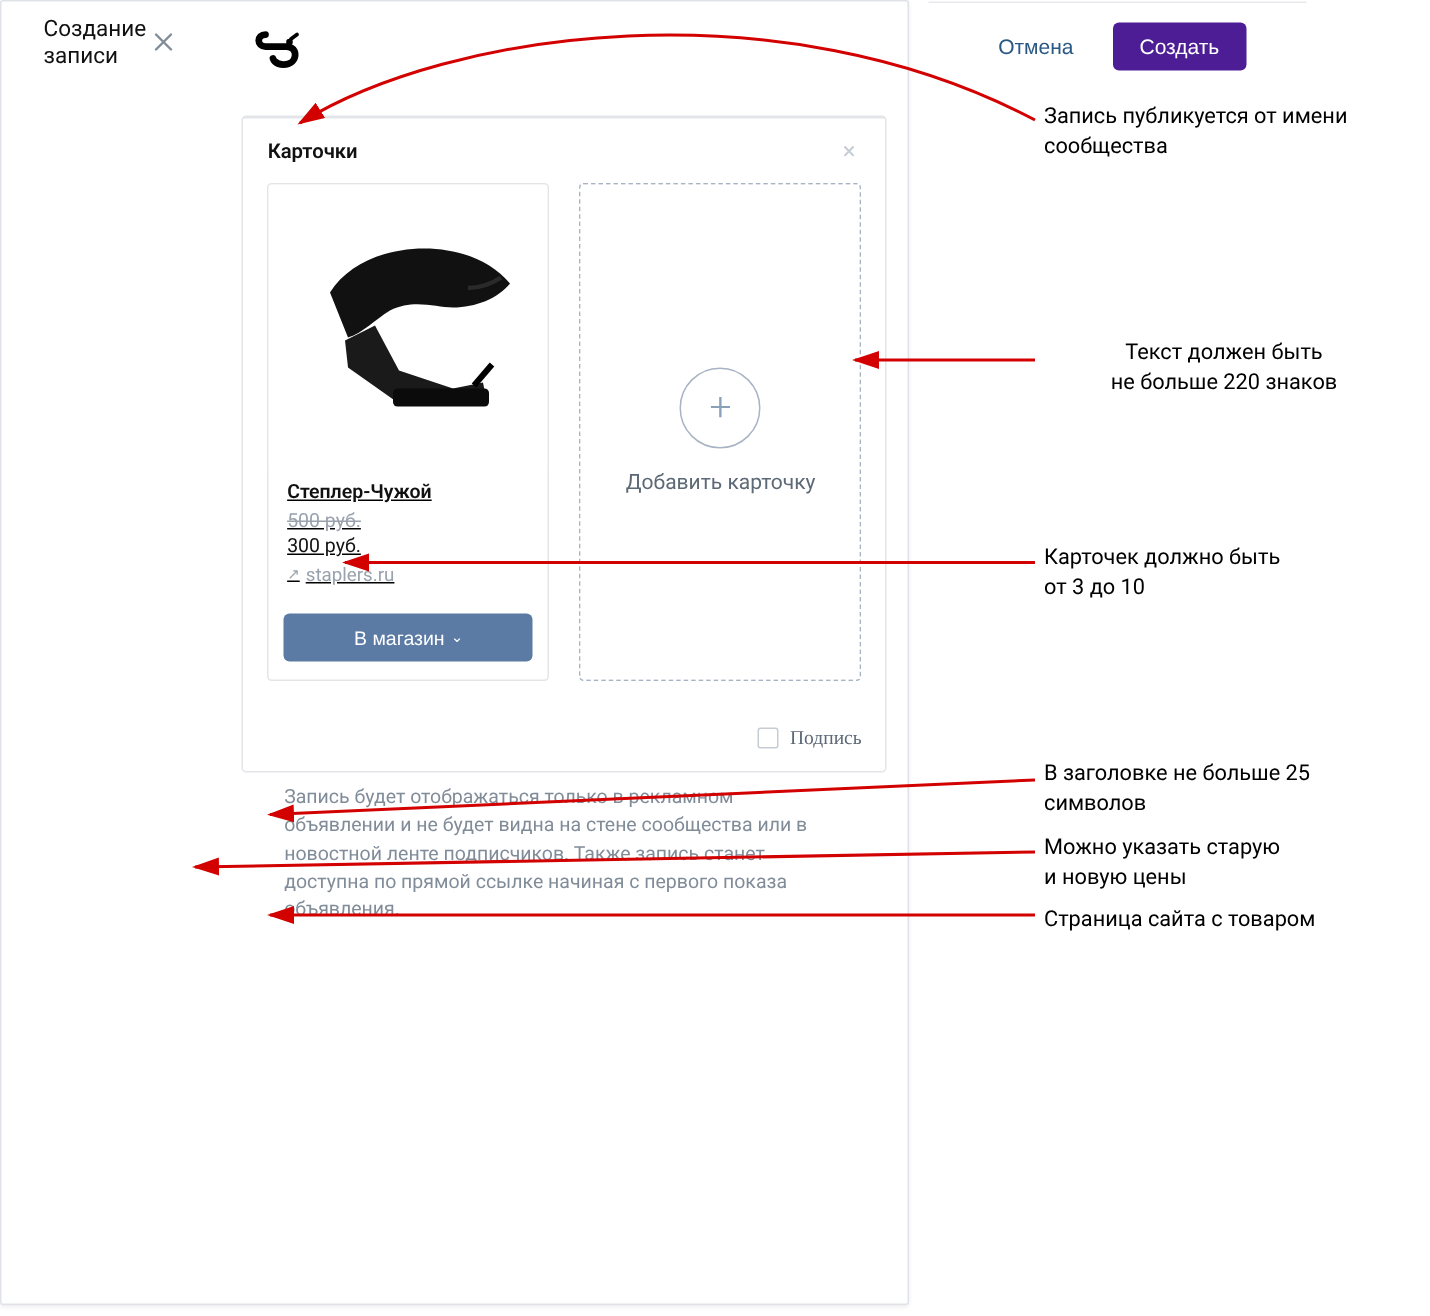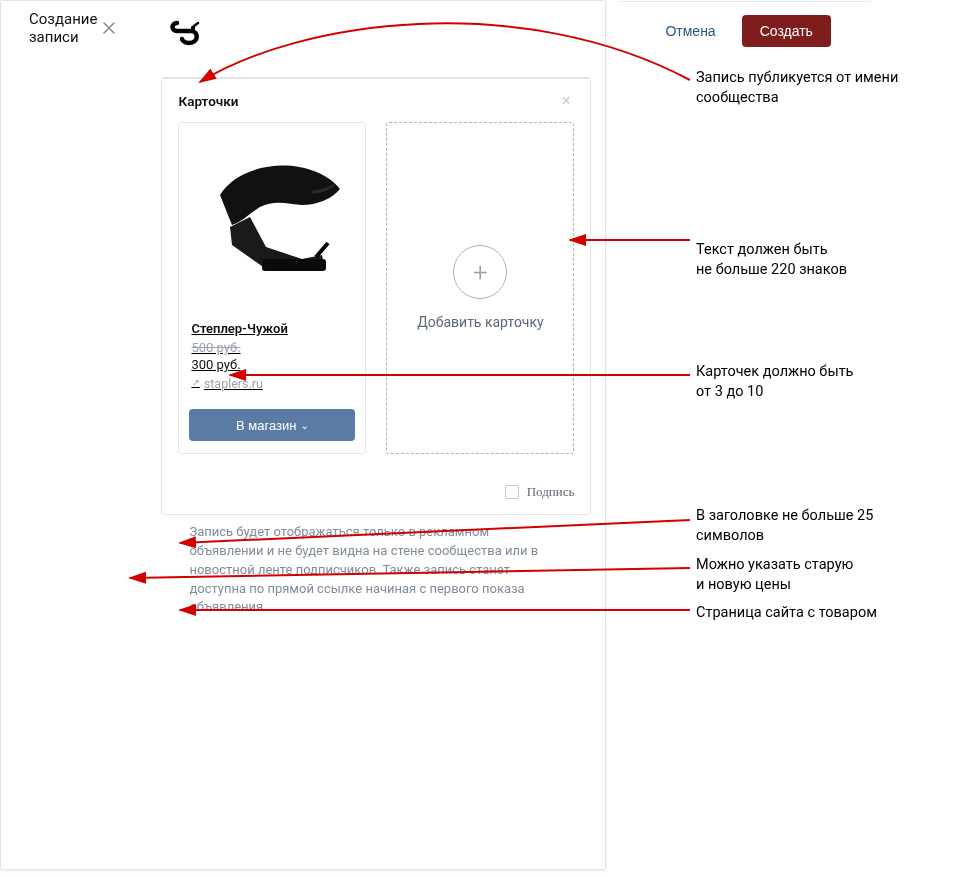--- a/index.html
+++ b/index.html
@@ -173,21 +173,21 @@
     border-top: 1px solid #e7e9ec;
     display:flex; align-items:center; justify-content:center;
     gap: 20px;
     padding: 0 40px;
   }
   .btn-cancel {
     background:none; border:none; color:#2a5885;
     font-size:14px; cursor:pointer;
   }
   .btn-create {
-    background:#7f1d1d; color:#fff;
+    background:#4c1d95; color:#fff;
     border:none; border-radius:4px;
     padding: 8px 18px;
     font-size:14px; cursor:pointer;
   }
 
   
   .annot {
     position:absolute;
     font-size: 14.5px;
     color:#000;
@@ -274,21 +274,21 @@
 
   <div class="modal-footer">
     <button class="btn-cancel">Отмена</button>
     <button class="btn-create">Создать</button>
   </div>
 </div>
 
 <div class="annot" style="left:696px; top:68px;">
   <span>Запись публикуется от имени сообщества</span>
 </div>
-<div class="annot" style="left:696px; top:240px;">
+<div class="annot" style="left:696px; top:225px;text-align:center;">
   <span>Текст должен быть</span><br><span>не больше 220 знаков</span>
 </div>
 <div class="annot" style="left:696px; top:362px;">
   <span>Карточек должно быть</span><br><span>от 3 до 10</span>
 </div>
 <div class="annot" style="left:696px; top:506px;">
   <span>В заголовке не больше 25</span><br><span>символов</span>
 </div>
 <div class="annot" style="left:696px; top:555px;">
   <span>Можно указать старую</span><br><span>и новую цены</span>

